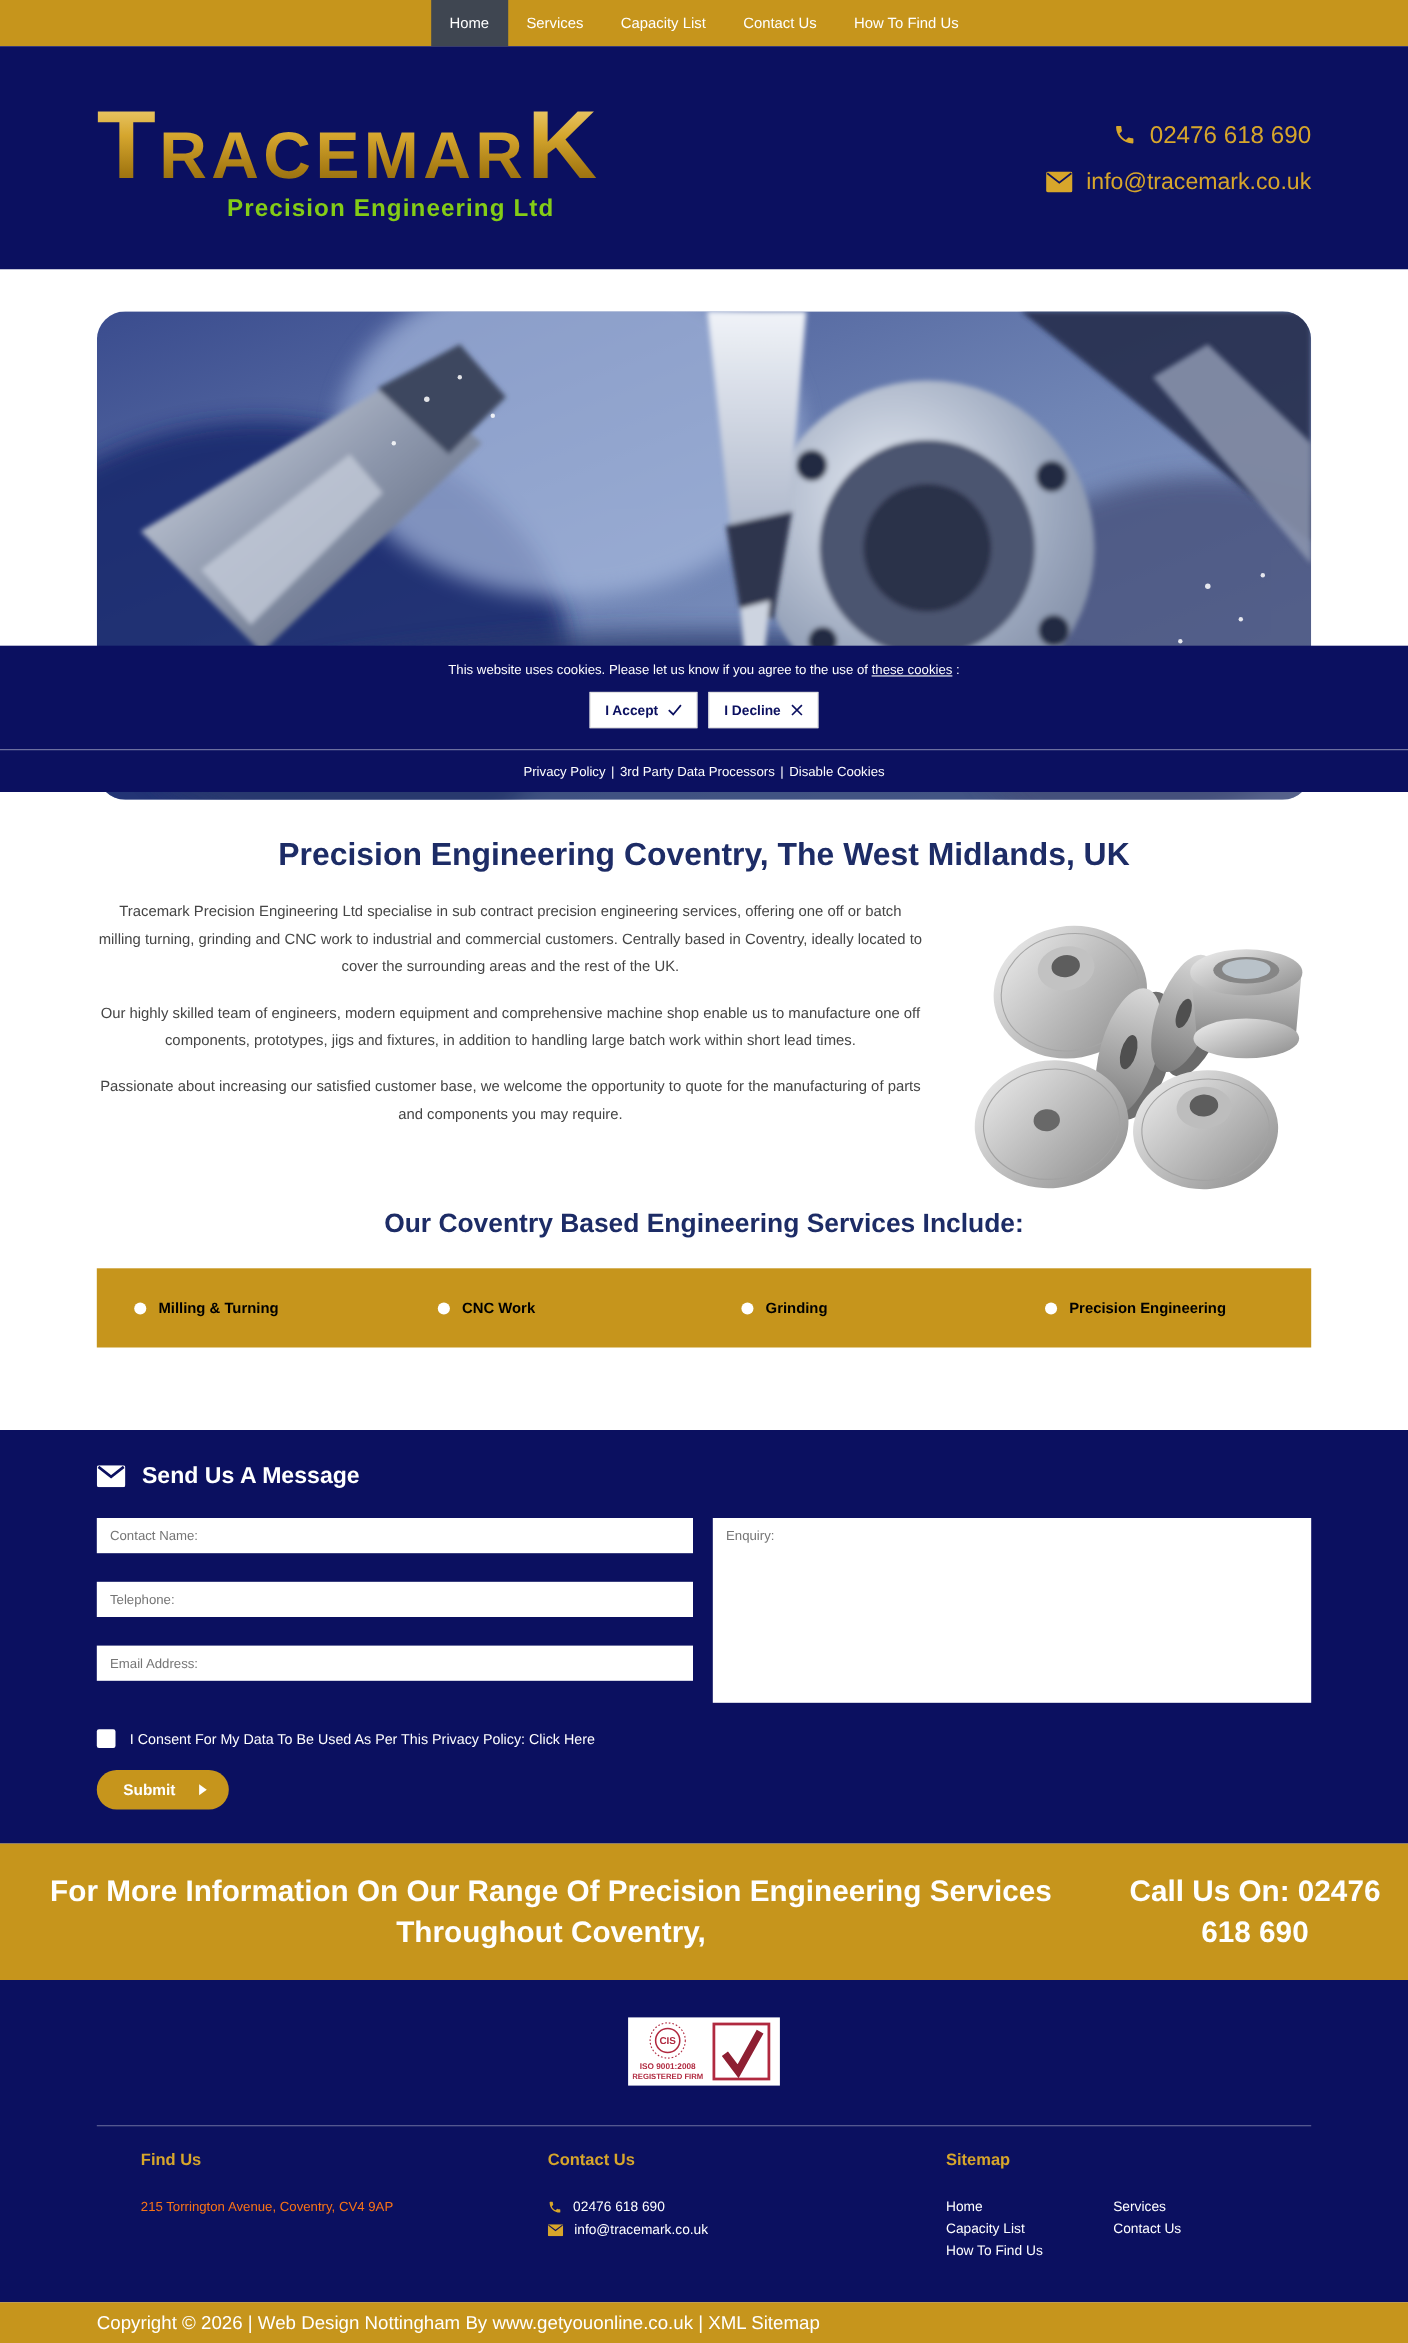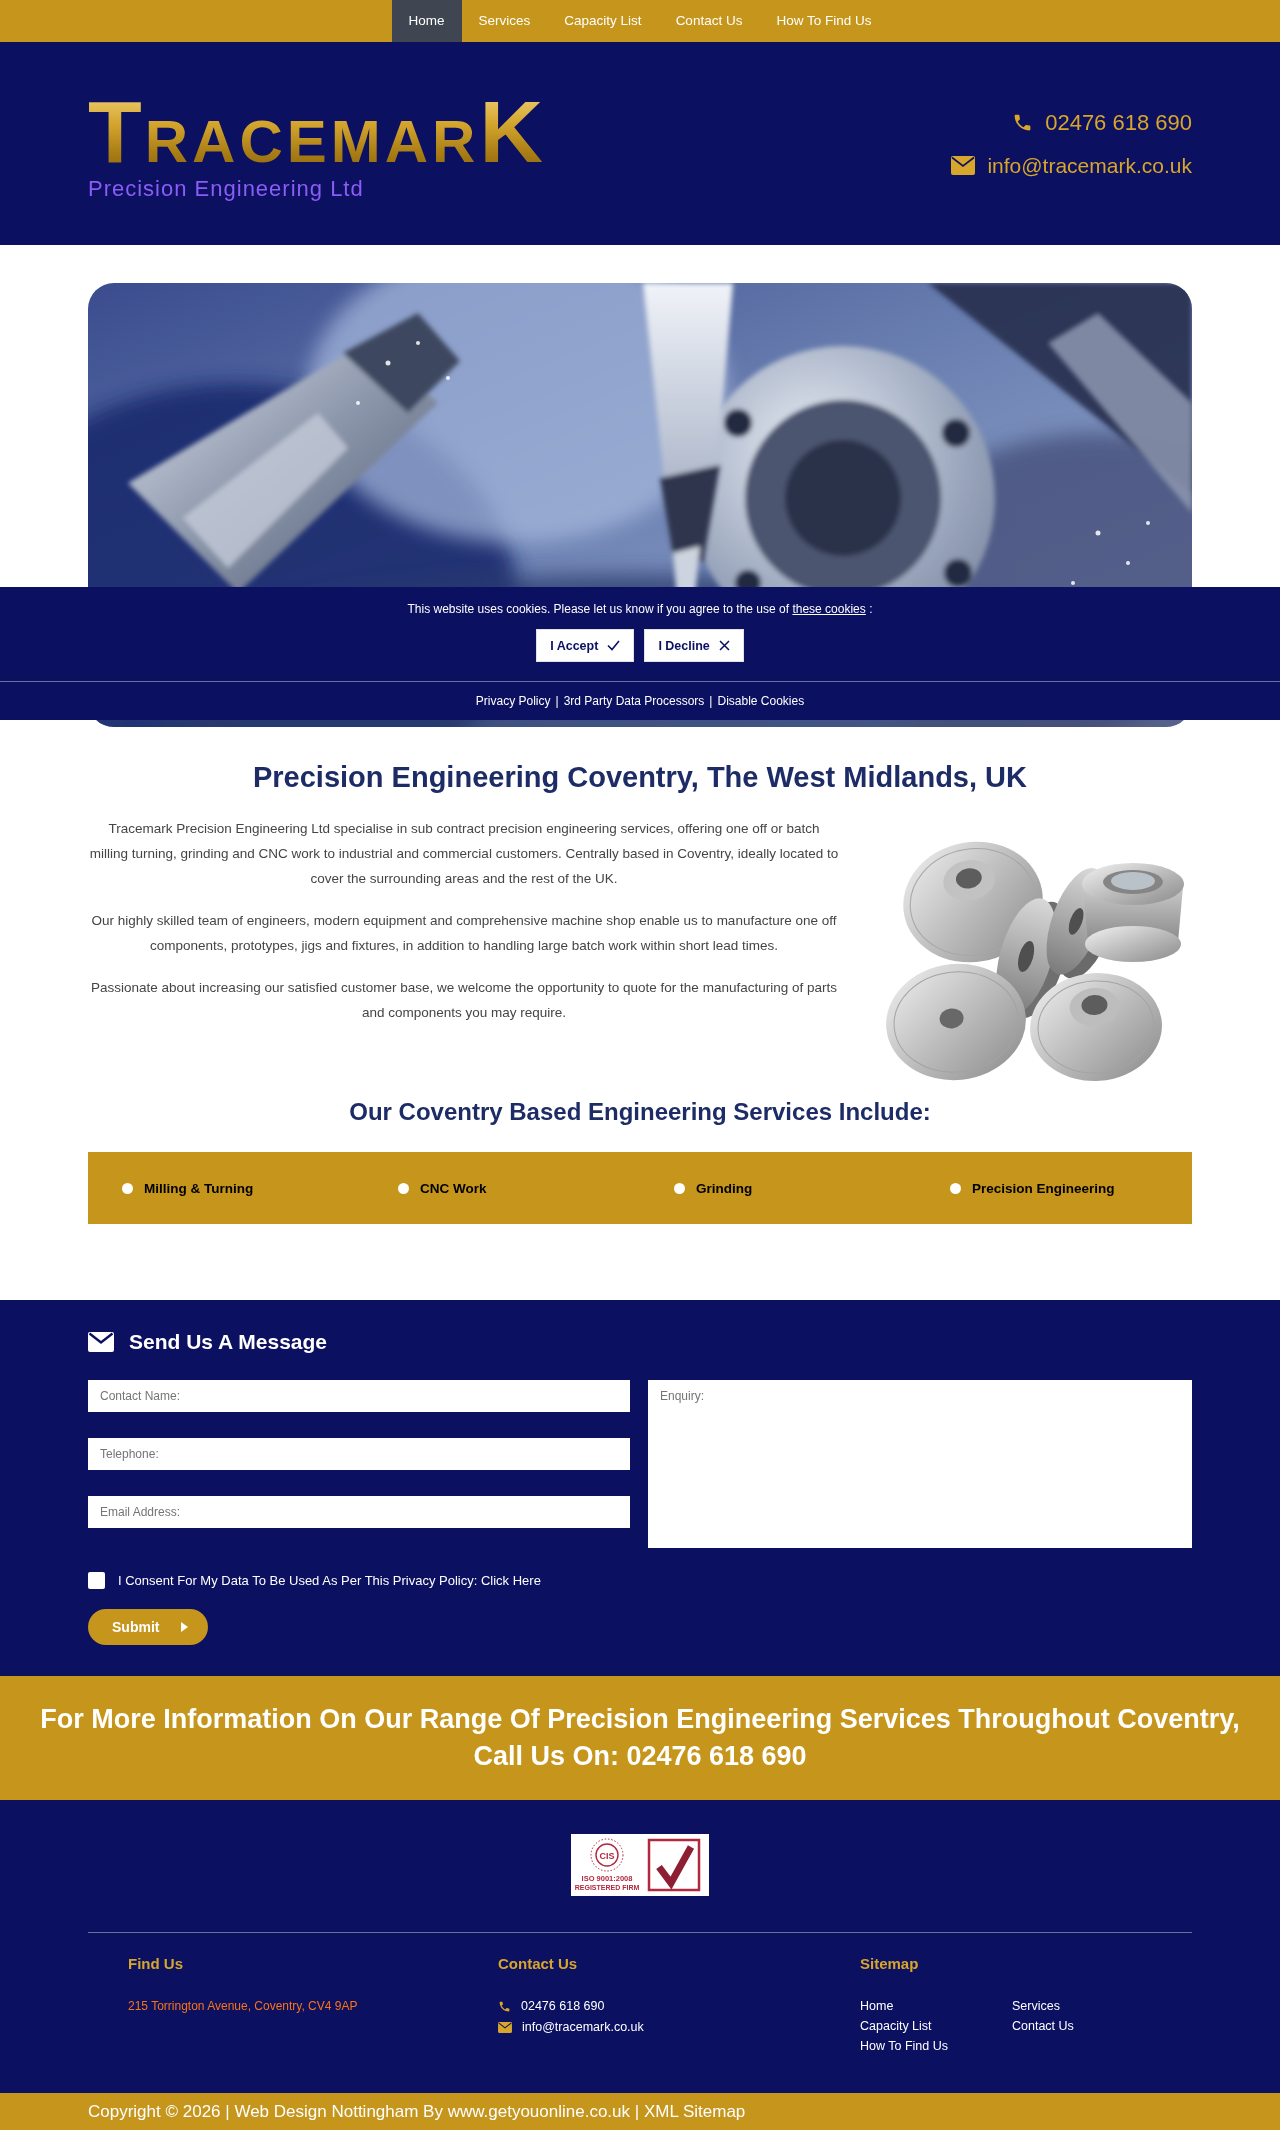--- a/index.html
+++ b/index.html
@@ -17,22 +17,22 @@
   .site-header{height:203px;background:var(--navy);}
   .header-inner{width:1104px;margin:0 auto;height:100%;display:flex;
                 justify-content:space-between;align-items:center;}
   .logo{line-height:1;}
   .logo-row{display:flex;align-items:baseline;font-weight:bold;letter-spacing:3px;
             background:linear-gradient(180deg,#f2d47e 0%,#d5a62e 40%,#a87c14 75%,#8a6410 100%);
             -webkit-background-clip:text;background-clip:text;color:#c99a22;
             -webkit-text-fill-color:transparent;}
   .logo-cap{font-size:88px;}
   .logo-mid{font-size:60px;letter-spacing:4px;}
-  .logo-sub{color:#8b5cf6;font-weight:normal;font-size:22px;letter-spacing:1px;
-            text-align:left;margin-top:2px;padding-right:42px;}
+  .logo-sub{color:#84cc16;font-weight:bold;font-size:22px;letter-spacing:1px;
+            text-align:right;margin-top:2px;padding-right:42px;}
   .header-contact{text-align:right;display:flex;flex-direction:column;gap:18px;}
   .contact-row{display:flex;align-items:center;justify-content:flex-end;gap:12px;
                color:var(--goldText);text-decoration:none;}
   .contact-row.phone{font-size:22px;}
   .contact-row.email{font-size:21px;}
   .gold-icon{fill:var(--goldText);}
 
   
   .main-white{height:1055px;box-sizing:border-box;overflow:hidden;background:#fff;}
   .hero{width:1104px;height:444px;margin:38px auto 0;border-radius:26px;overflow:hidden;}
@@ -77,22 +77,22 @@
                       font-family:inherit;resize:none;outline:none;}
   .consent-row{display:flex;align-items:center;gap:13px;margin-top:24px;color:#fff;font-size:13px;cursor:pointer;}
   .consent-box{width:17px;height:17px;background:#fff;border-radius:2px;flex:none;}
   .submit-btn{margin-top:20px;height:36px;border:none;border-radius:18px;background:var(--gold);
               color:#fff;font-weight:bold;font-size:14px;padding:0 20px 0 24px;display:flex;
               align-items:center;gap:22px;font-family:inherit;cursor:pointer;}
   .submit-arrow{width:0;height:0;border-left:7px solid #fff;border-top:5px solid transparent;
                 border-bottom:5px solid transparent;}
 
   
-  .cta-banner{height:124px;background:var(--gold);display:flex;flex-direction:column;
-              justify-content:center;align-items:center;color:#fff;font-weight:bold;
+  .cta-banner{height:124px;background:var(--gold);display:flex;flex-direction:row;
+              justify-content:space-between;align-items:center;color:#fff;font-weight:bold;
               font-size:27px;line-height:37px;text-align:center;}
 
   
   .site-footer{height:293px;box-sizing:border-box;background:var(--navy);padding-top:34px;}
   .iso-badge{width:138px;height:62px;background:#fff;margin:0 auto;display:flex;
              align-items:center;justify-content:center;}
   .footer-divider{width:1104px;margin:36px auto 0;border:none;border-top:1px solid rgba(255,255,255,.4);}
   .footer-cols{width:1104px;margin:22px auto 0;display:flex;}
   .fcol{box-sizing:border-box;}
   .fcol.c1{width:370px;padding-left:40px;}

